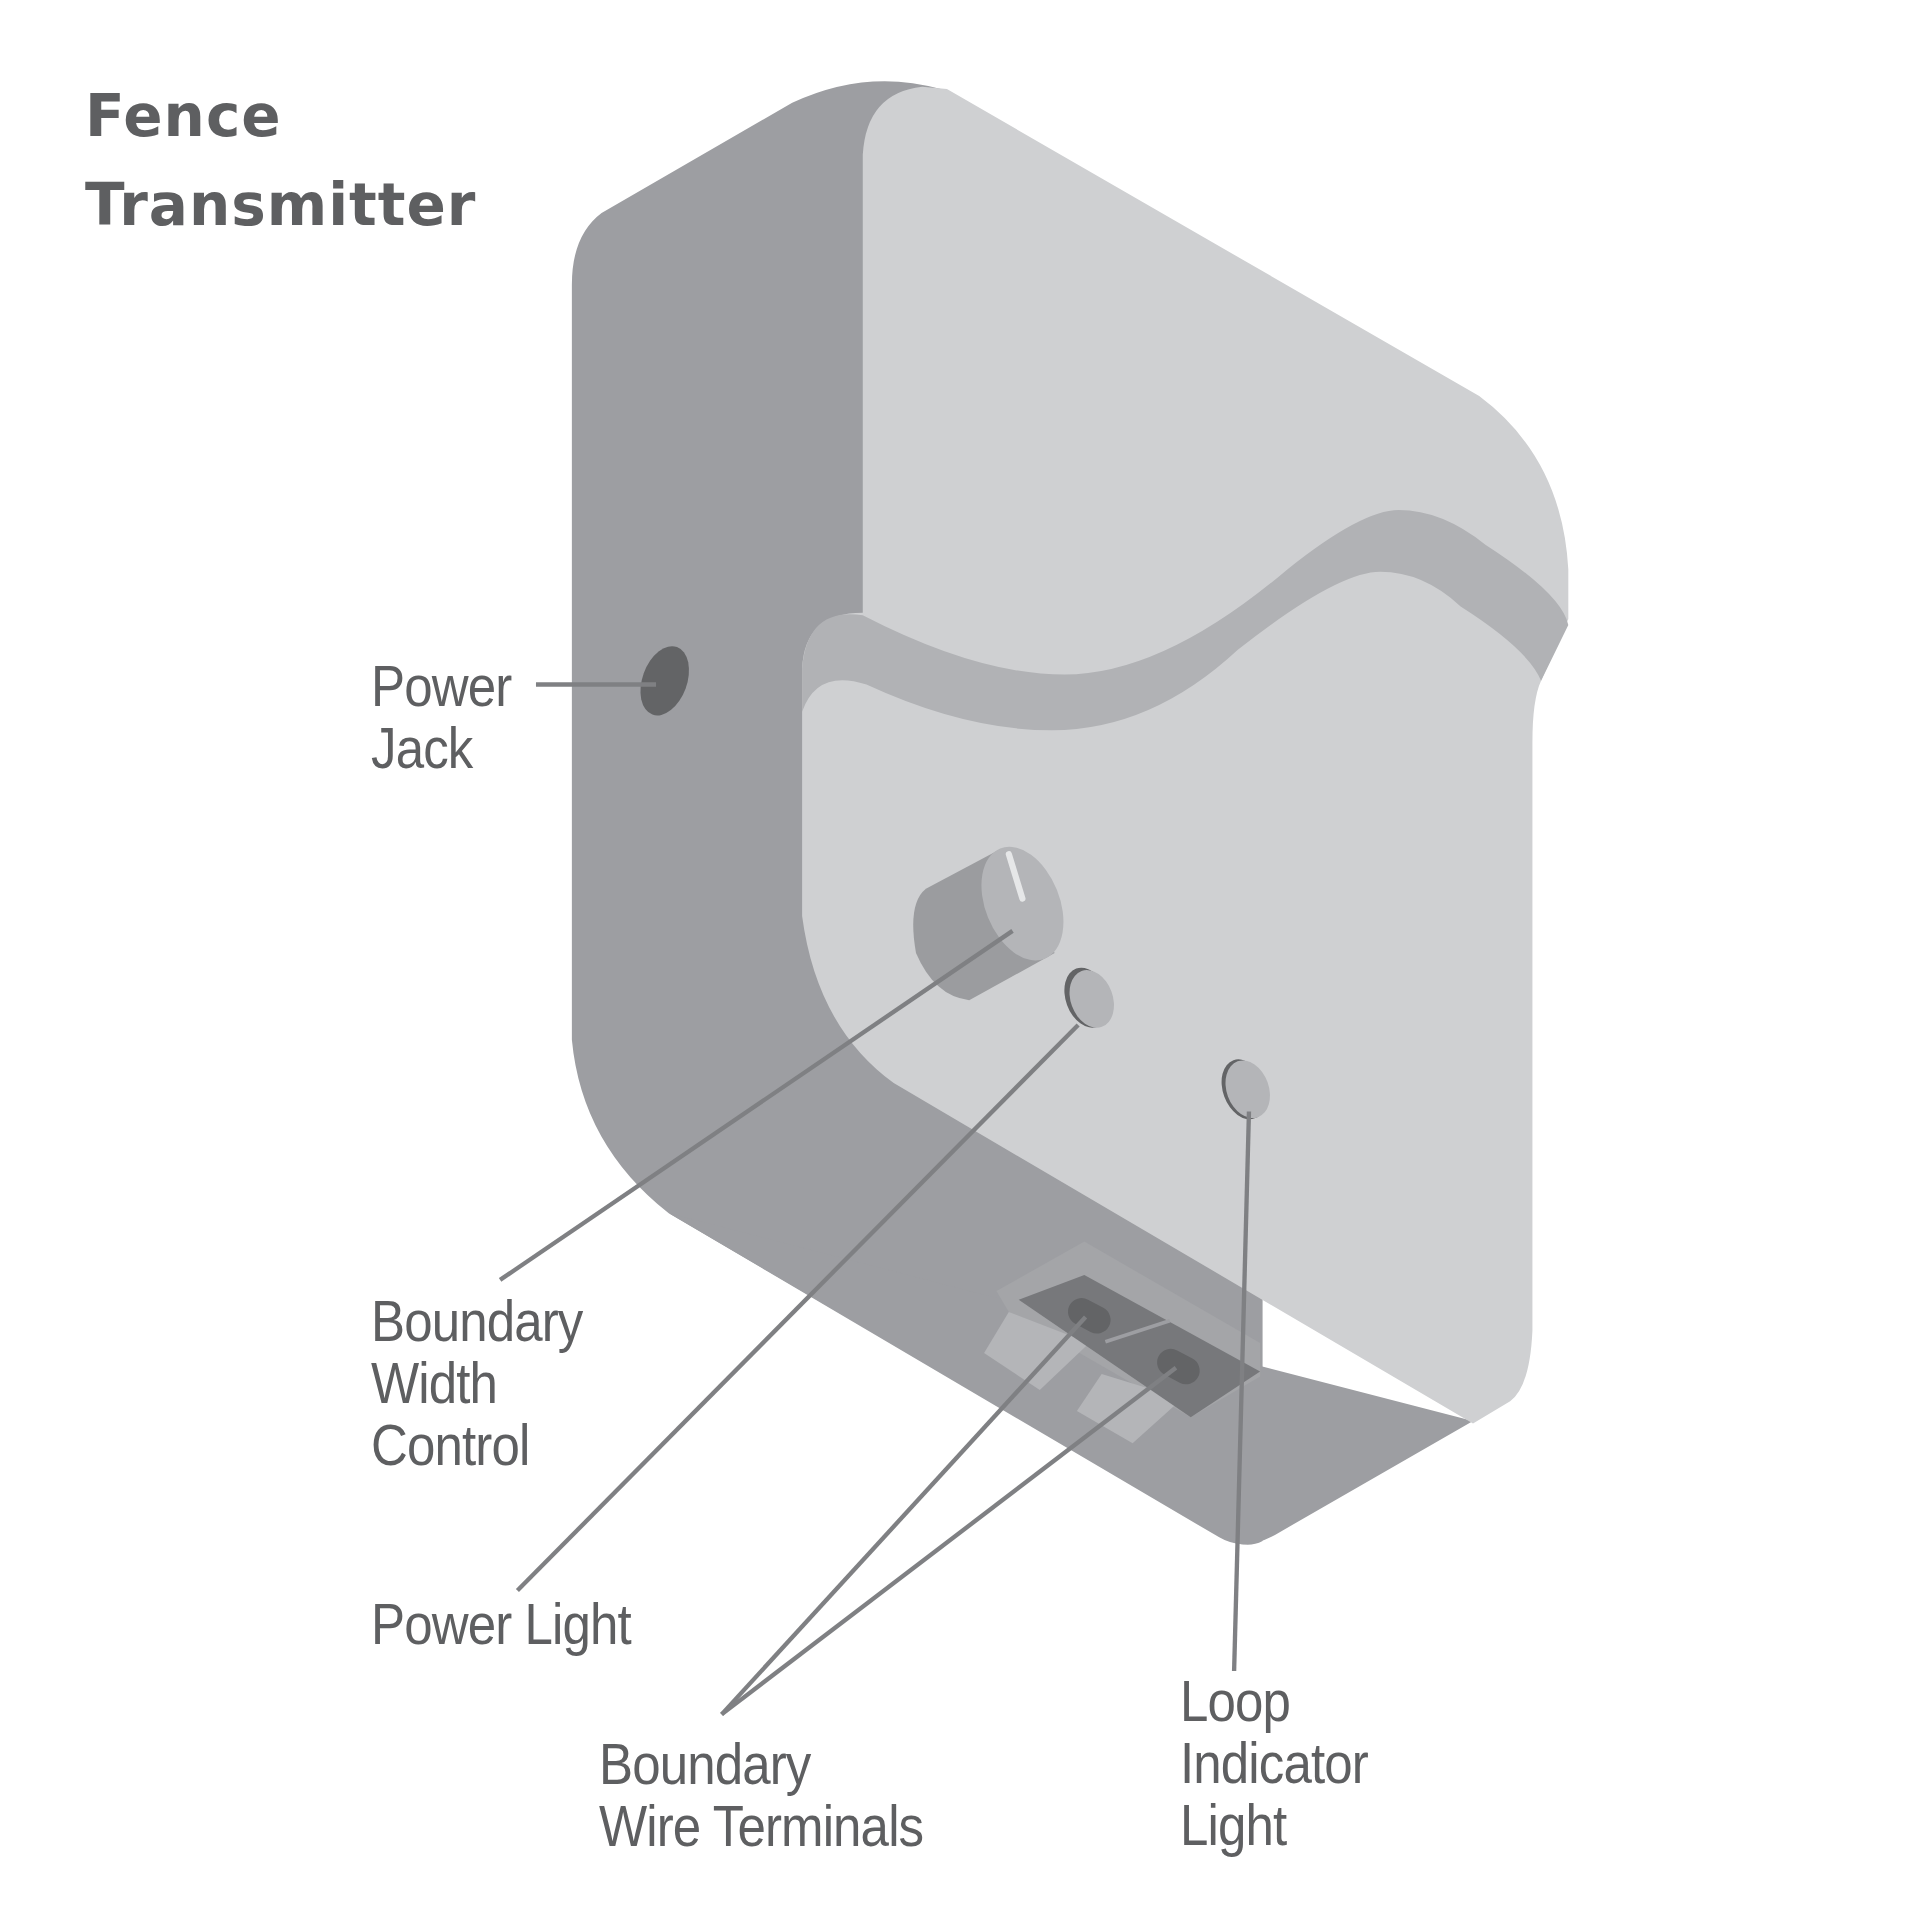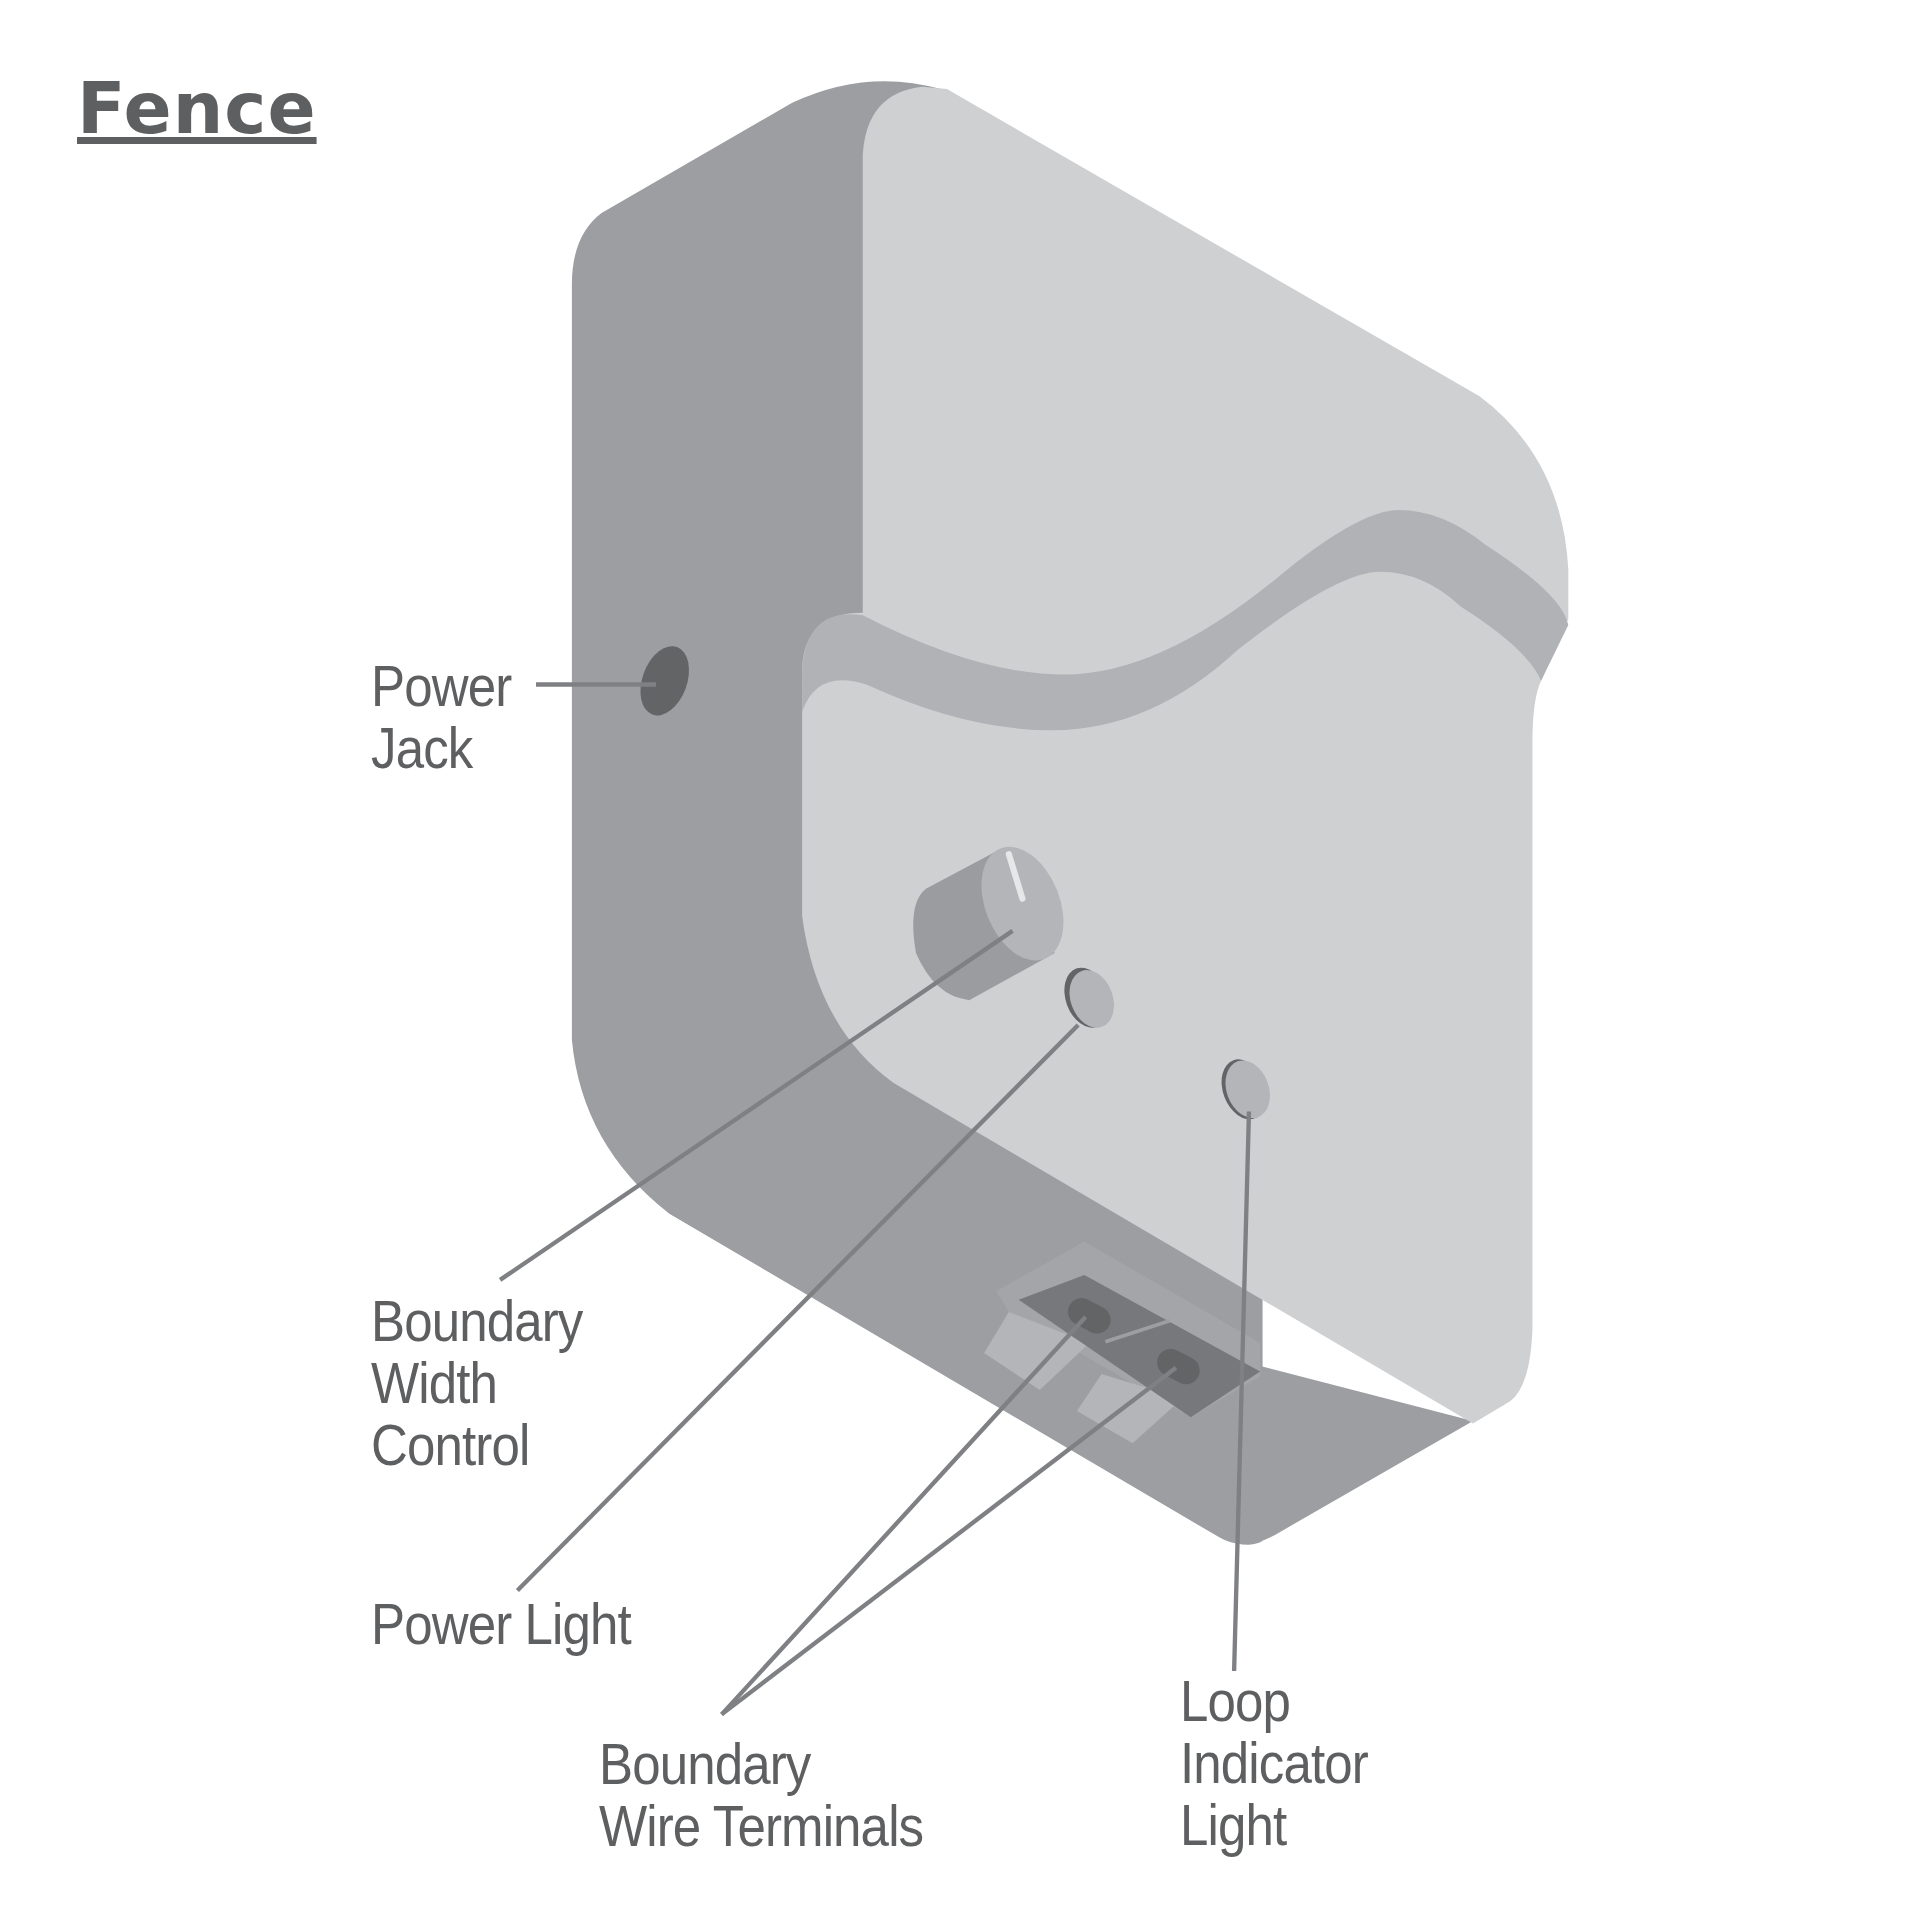--- a/index.html
+++ b/index.html
@@ -2,23 +2,22 @@
 <html><head>
 <meta charset="utf-8">
 <style>
   html, body { margin: 0; padding: 0; background: #ffffff; }
   body { width: 1931px; height: 1931px; overflow: hidden; }
   .stage { position: relative; width: 1931px; height: 1931px; }
   svg.art { position: absolute; left: 0; top: 0; width: 1931px; height: 1931px; }
   .title {
     position: absolute; left: 73px; top: 60px;
     font-family: "DejaVu Sans", sans-serif; font-weight: bold;
-    font-size: 71px; line-height: 89px; color: #5e5f61; letter-spacing: 1px;
-    margin: 4px;
-    text-decoration: underline;
+    font-size: 58px; line-height: 89px; color: #5e5f61; letter-spacing: 1px;
+    margin: 12px;
   }
   .title span { display: block; }
   .label {
     position: absolute;
     font-family: "Liberation Sans", sans-serif;
     font-size: 58px; line-height: 62px; color: #5e5f61;
     letter-spacing: -1px; transform: scaleX(0.88); transform-origin: left top;
   }
   .label span { display: block; white-space: nowrap; }
 </style>
@@ -70,20 +69,21 @@
       <line x1="404" y1="1034" x2="818" y2="752"></line>
       <line x1="418" y1="1285" x2="871" y2="828"></line>
       <line x1="583" y1="1385" x2="877" y2="1064"></line>
       <line x1="583" y1="1385" x2="950" y2="1105"></line>
       <line x1="997" y1="1350" x2="1009" y2="898"></line>
     </g>
   </svg>
 
   <h1 class="title">
     <span>Fence</span>
+    <span>Transmitter</span>
   </h1>
 
   <div class="label" style="left:371px; top:655px;">
     <span>Power</span>
     <span>Jack</span>
   </div>
 
   <div class="label" style="left:371px; top:1290px;">
     <span>Boundary</span>
     <span>Width</span>

